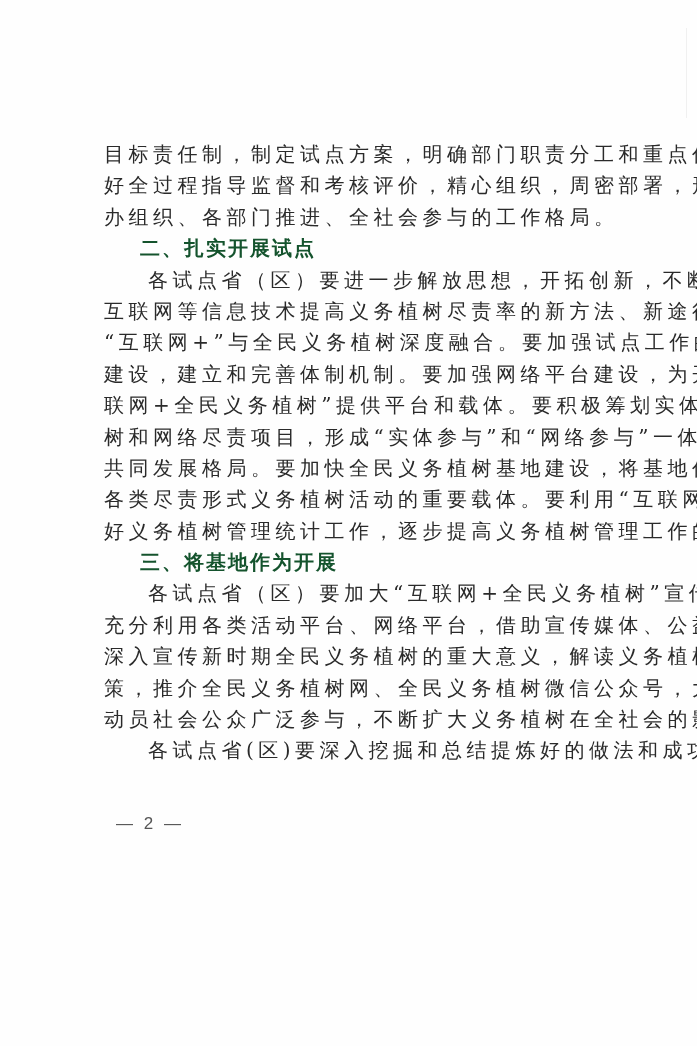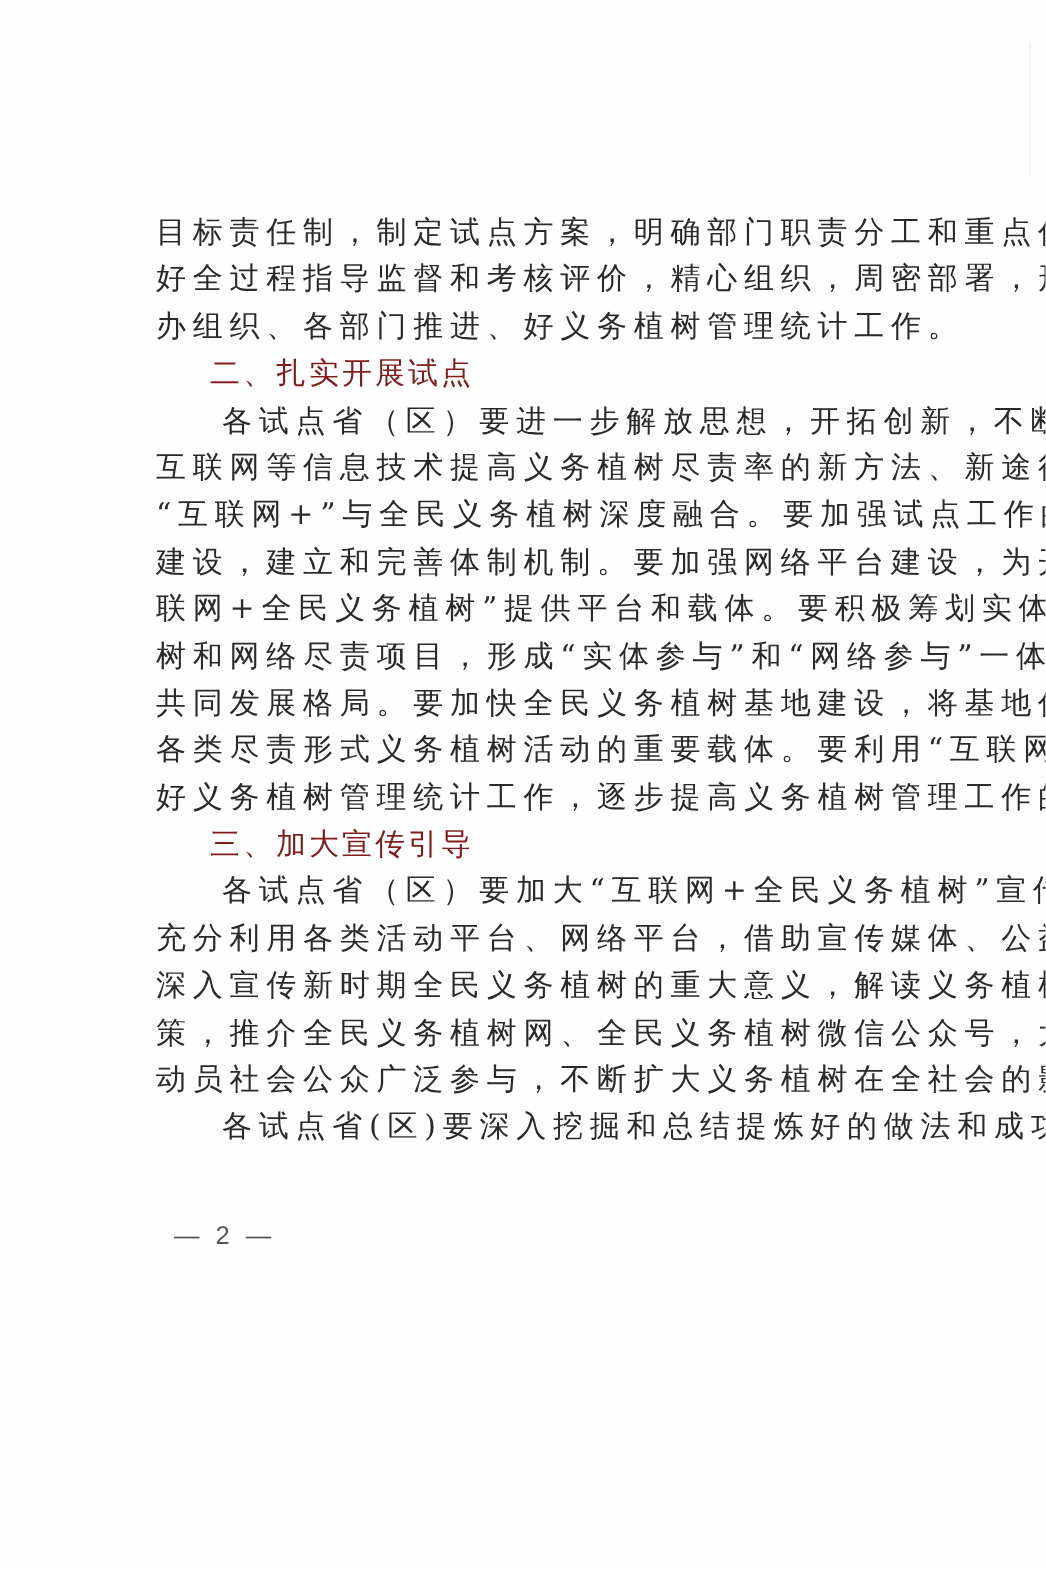--- a/index.html
+++ b/index.html
@@ -43,55 +43,55 @@
       letter-spacing: 4.5px;
       white-space: nowrap;
       overflow: visible;
     }
     .line.indent {
       padding-left: 44px;
     }
     .line.heading {
       padding-left: 36px;
       font-family: "DejaVu Sans", "Liberation Sans", sans-serif;
-      font-weight: normal;
+      font-weight: bold;
       letter-spacing: 2px;
-      color: #7f1d1d;
+      color: #14532d;
     }
     .page-number {
       position: absolute;
       left: 116px;
       top: 814px;
       font-size: 17px;
       font-family: "Liberation Sans", "DejaVu Sans", sans-serif;
       color: #555;
       letter-spacing: 3px;
     }
   </style>
 </head>
 <body>
 
 <div class="page">
   <div class="edge-line"></div>
 
   <div class="body-text">
     <div class="line">目标责任制，制定试点方案，明确部门职责分工和重点任务，做</div>
     <div class="line">好全过程指导监督和考核评价，精心组织，周密部署，形成绿委</div>
-    <div class="line">办组织、各部门推进、好义务植树管理统计工作。</div>
+    <div class="line">办组织、各部门推进、全社会参与的工作格局。</div>
     <div class="line heading">二、扎实开展试点</div>
     <div class="line indent">各试点省（区）要进一步解放思想，开拓创新，不断探索以</div>
     <div class="line">互联网等信息技术提高义务植树尽责率的新方法、新途径，促进</div>
     <div class="line">“互联网+”与全民义务植树深度融合。要加强试点工作的制度</div>
     <div class="line">建设，建立和完善体制机制。要加强网络平台建设，为开展“互</div>
     <div class="line">联网+全民义务植树”提供平台和载体。要积极筹划实体义务植</div>
     <div class="line">树和网络尽责项目，形成“实体参与”和“网络参与”一体两翼</div>
     <div class="line">共同发展格局。要加快全民义务植树基地建设，将基地作为开展</div>
     <div class="line">各类尽责形式义务植树活动的重要载体。要利用“互联网+”做</div>
     <div class="line">好义务植树管理统计工作，逐步提高义务植树管理工作的信息</div>
-    <div class="line heading">三、加大宣传引导</div>
+    <div class="line heading">三、将基地作为开展</div>
     <div class="line indent">各试点省（区）要加大“互联网+全民义务植树”宣传力度，</div>
     <div class="line">充分利用各类活动平台、网络平台，借助宣传媒体、公益组织，</div>
     <div class="line">深入宣传新时期全民义务植树的重大意义，解读义务植树新政</div>
     <div class="line">策，推介全民义务植树网、全民义务植树微信公众号，大力引导</div>
     <div class="line">动员社会公众广泛参与，不断扩大义务植树在全社会的影响力。</div>
     <div class="line indent">各试点省(区)要深入挖掘和总结提炼好的做法和成功案例，</div>
   </div>
 
   <div class="page-number">— 2 —</div>
 </div>

